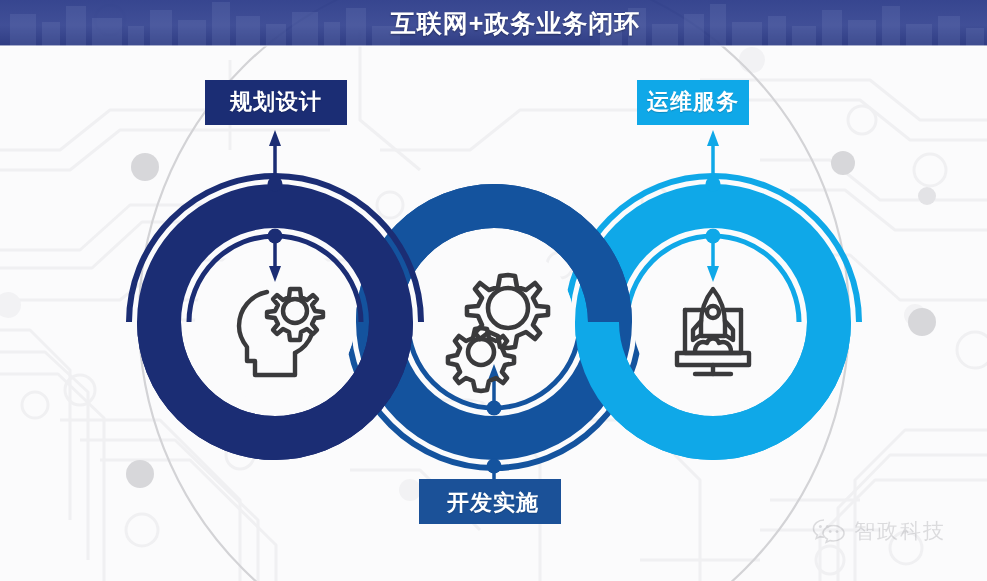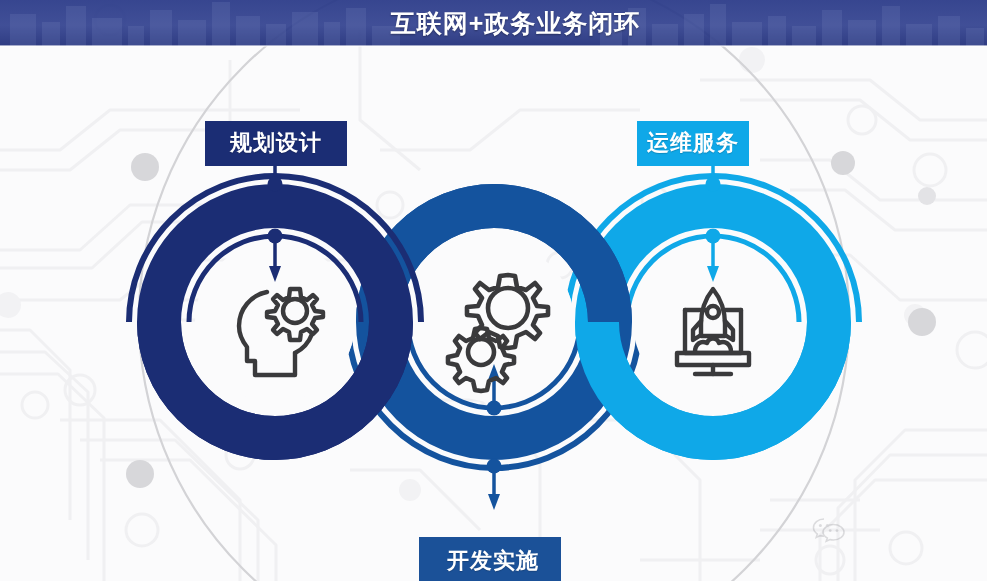--- a/index.html
+++ b/index.html
@@ -32,34 +32,33 @@
   }
   .header-underline{position:absolute;left:0;top:45px;width:987px;height:2px;background:rgba(255,255,255,.55);z-index:4;}
 
   
   .label-box{
     position:absolute;
     display:flex;align-items:center;justify-content:center;
     color:#fff;font-size:22px;font-weight:bold;letter-spacing:1px;
     text-shadow:0 1px 1px rgba(0,0,0,.18);
     box-sizing:border-box;
-    margin-top:41px;
   }
   #label-plan{
     left:205px;top:80px;width:142px;height:45px;background:#1b2d74;
     clip-path:polygon(0 0,100% 0,100% 100%,57% 100%,50% 118%,43% 100%,0 100%);
     padding-bottom:2px;
   }
   #label-ops{
     left:637px;top:80px;width:112px;height:45px;background:#0fa8e8;
     clip-path:polygon(0 0,100% 0,100% 100%,57% 100%,50% 118%,43% 100%,0 100%);
     padding-bottom:2px;
   }
   #label-dev{
-    left:419px;top:496px;width:142px;height:45px;background:#1b5198;
+    left:419px;top:479px;width:142px;height:45px;background:#1b5198;
     clip-path:polygon(0 0,43% 0,50% -16%,57% 0,100% 0,100% 100%,0 100%);
     padding-top:3px;
     padding-left:6px;
   }
 
   
   .watermark{
     position:absolute;left:812px;top:517px;
     display:flex;align-items:center;gap:8px;
     opacity:.22;
@@ -327,15 +326,16 @@
         <path d="M12,2 C6,2 1.5,6 1.5,10.6 C1.5,13.2 3,15.5 5.3,17 L4.2,20.5 L8.2,18.6 C9.4,18.9 10.7,19.1 12,19.1"></path>
         <path d="M21.5,7.5 C27.2,7.5 32,11 32,15.2 C32,19.4 27.2,23 21.5,23 C20.3,23 19.1,22.8 18,22.5 L14.2,24.3 L15.3,21 C13,19.6 11,17.6 11,15.2 C11,11 15.8,7.5 21.5,7.5 Z"></path>
       </g>
       <g fill="#6d6d74">
         <circle cx="8.4" cy="8.4" r="1.5"></circle>
           <circle cx="15.3" cy="8.4" r="1.5"></circle>
         <circle cx="18.2" cy="13.6" r="1.4"></circle>
           <circle cx="25" cy="13.6" r="1.4"></circle>
       </g>
     </svg>
+    <span class="wm-text">智政科技</span>
   </div>
 
 </div>
 
 </body></html>

